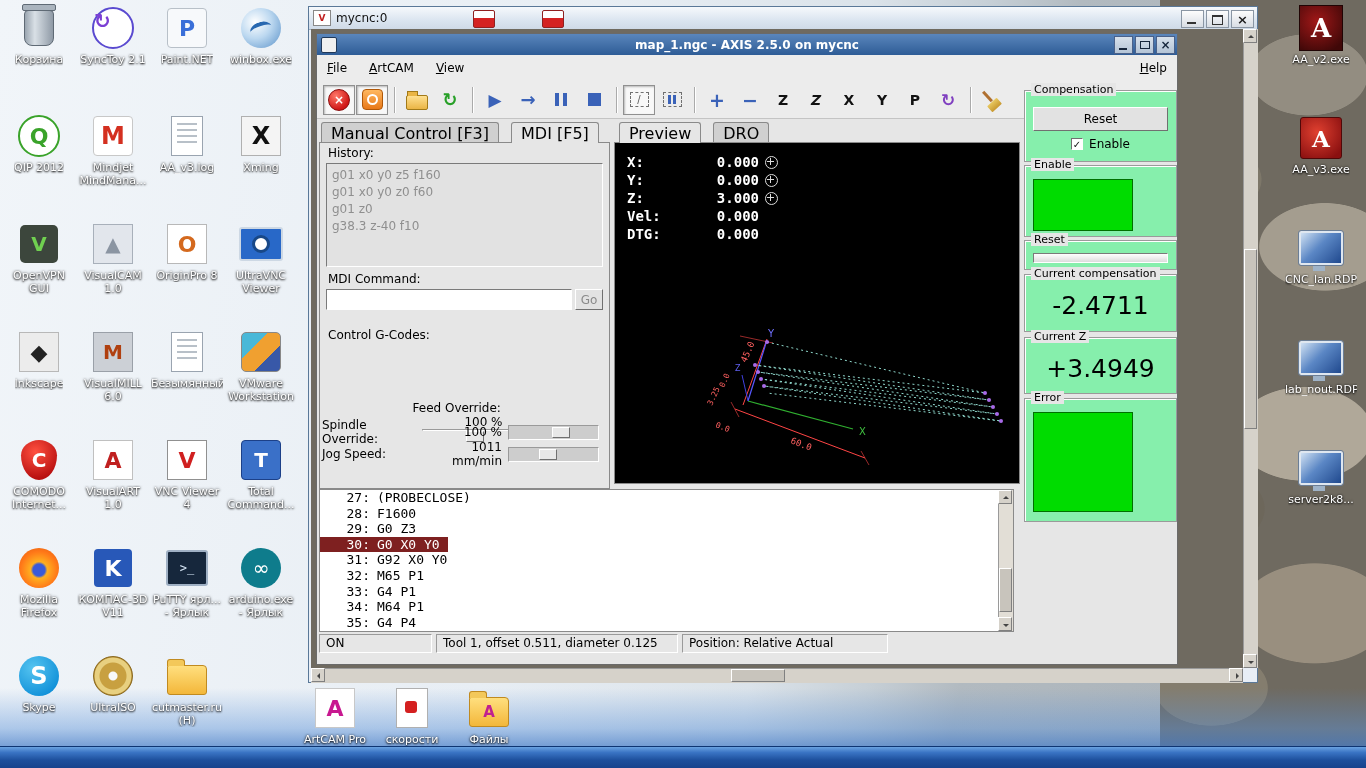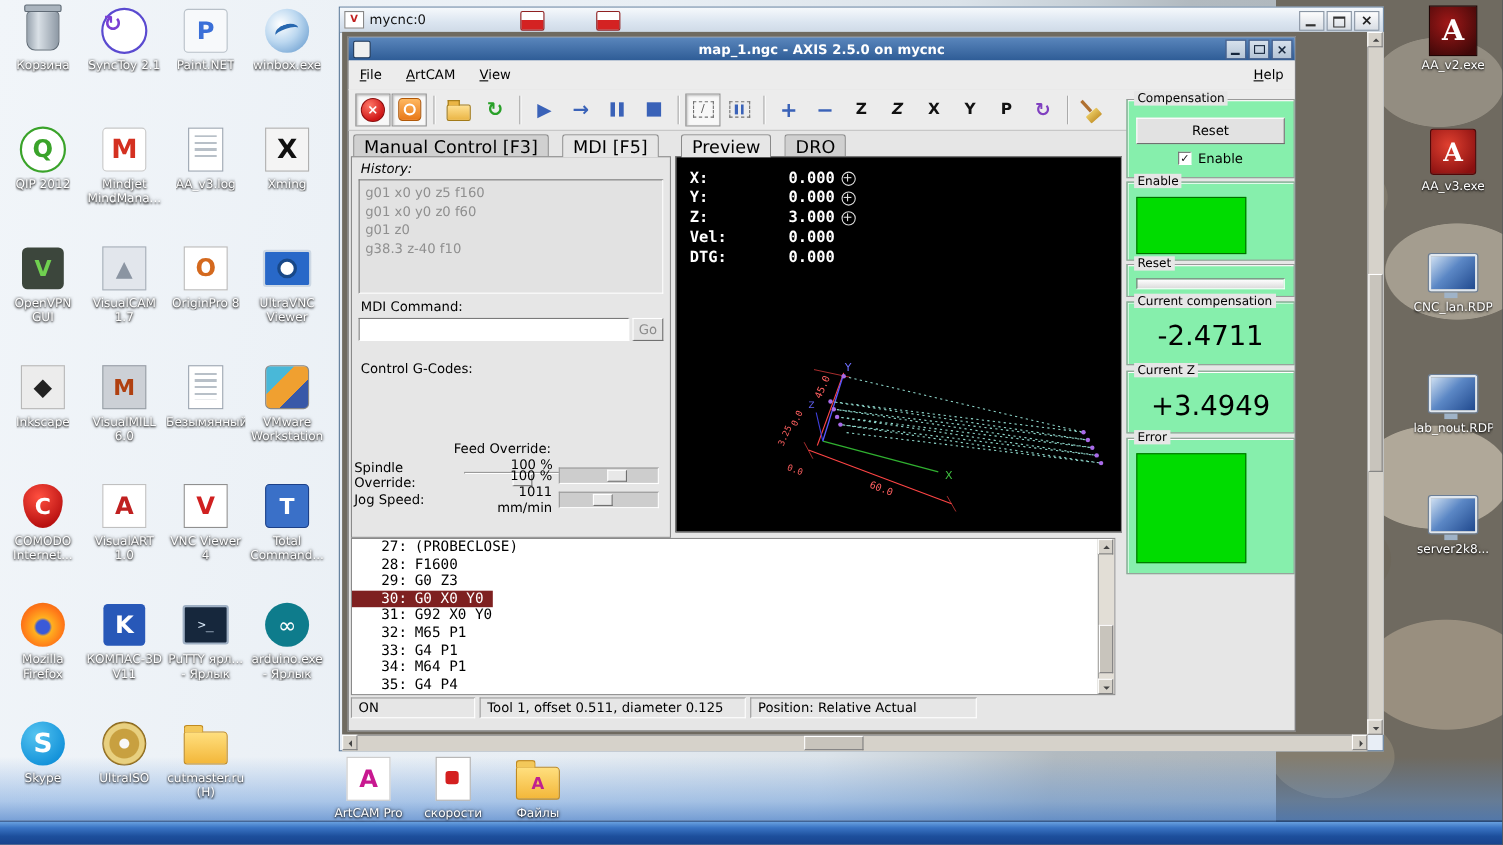--- a/index.html
+++ b/index.html
@@ -276,21 +276,21 @@
     <div class="dicon">
         <div class="ig">
           <div class="i-openvpn"></div>
         </div>
         <div class="dlabel">OpenVPN GUI</div>
       </div>
     <div class="dicon">
         <div class="ig">
           <div class="i-viscam"></div>
         </div>
-        <div class="dlabel">VisualCAM 1.7</div>
+        <div class="dlabel">VisualCAM 1.0</div>
       </div>
     <div class="dicon">
         <div class="ig">
           <div class="i-origin"></div>
         </div>
         <div class="dlabel">OriginPro 8</div>
       </div>
     <div class="dicon">
         <div class="ig">
           <div class="i-uvnc"></div>
@@ -539,21 +539,21 @@
           <span class="tb">
               <span class="ti-clear"></span>
             </span>
         </div>
 
         <div id="lefttabs" class="tabrow">
           <span class="tab">Manual Control [F3]</span>
           <span class="tab active">MDI [F5]</span>
         </div>
         <div id="leftbox" class="panelbox">
-          <span class="flabel" style="left:8px;top:3px;font-style:italic;">History:</span>
+          <span class="flabel" style="left:8px;top:3px;">History:</span>
           <div id="histbox" class="sunken">
             <div>g01 x0 y0 z5 f160</div>
             <div>g01 x0 y0 z0 f60</div>
             <div>g01 z0</div>
             <div>g38.3 z-40 f10</div>
           </div>
           <span class="flabel" style="left:8px;top:129px;">MDI Command:</span>
           <input id="mdientry" type="text" value="" style="">
           <span id="gobtn">Go</span>
           <span class="flabel" style="left:8px;top:185px;">Control G-Codes:</span>

